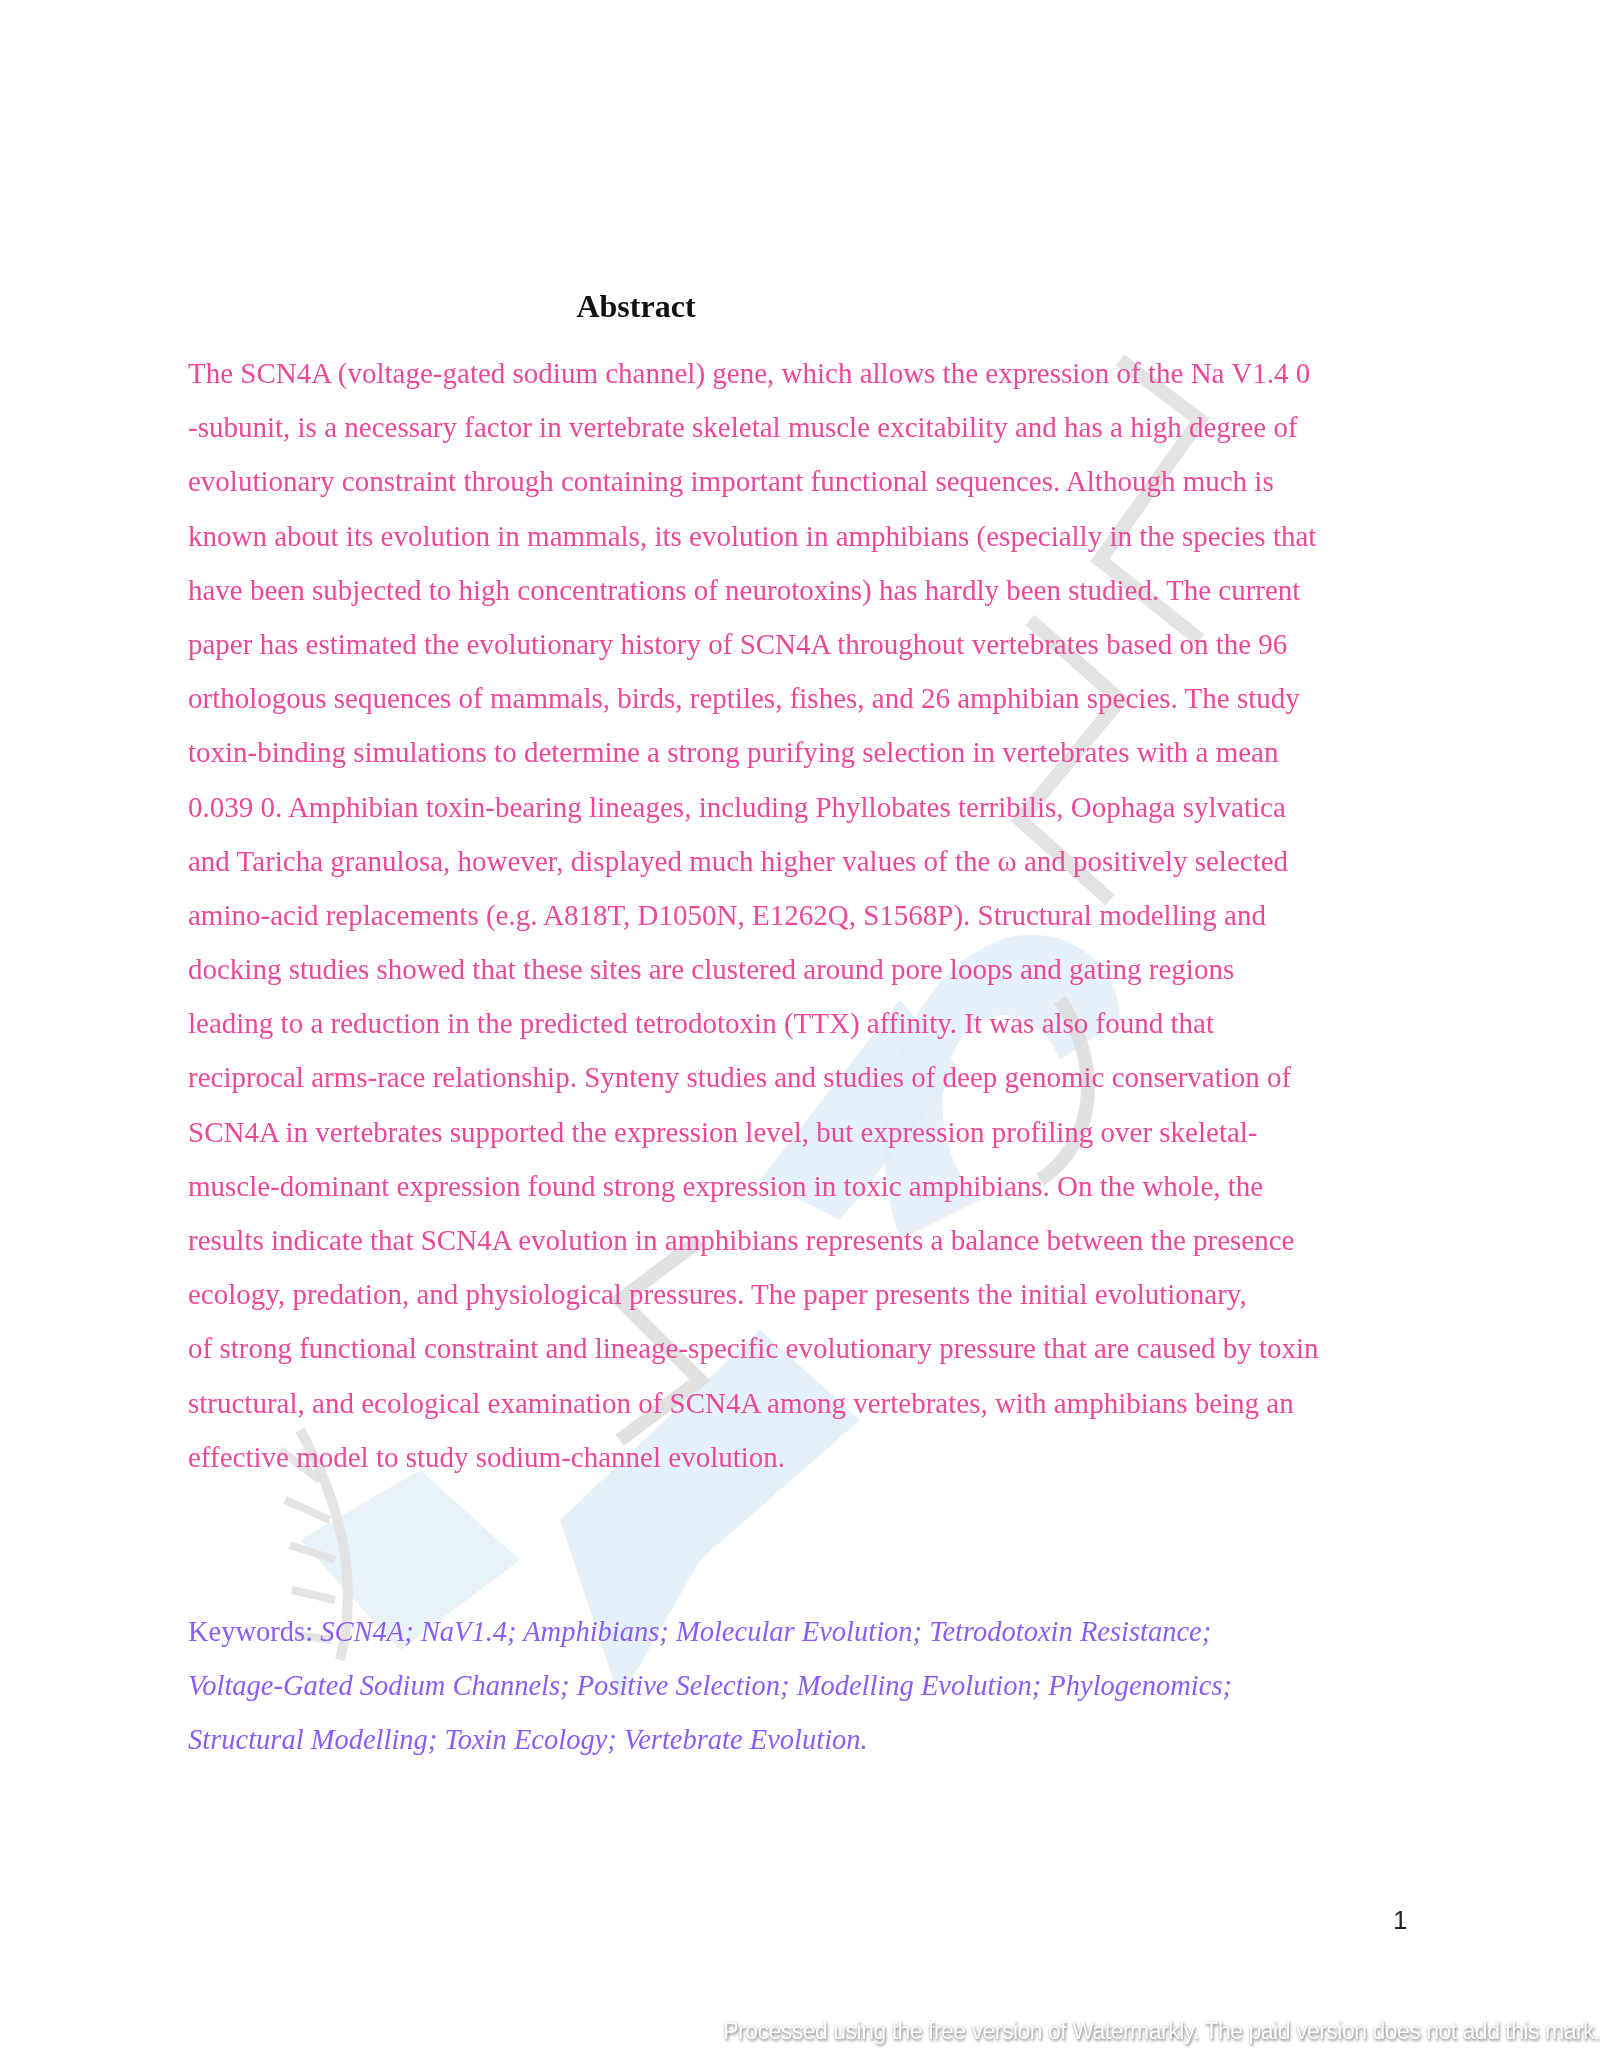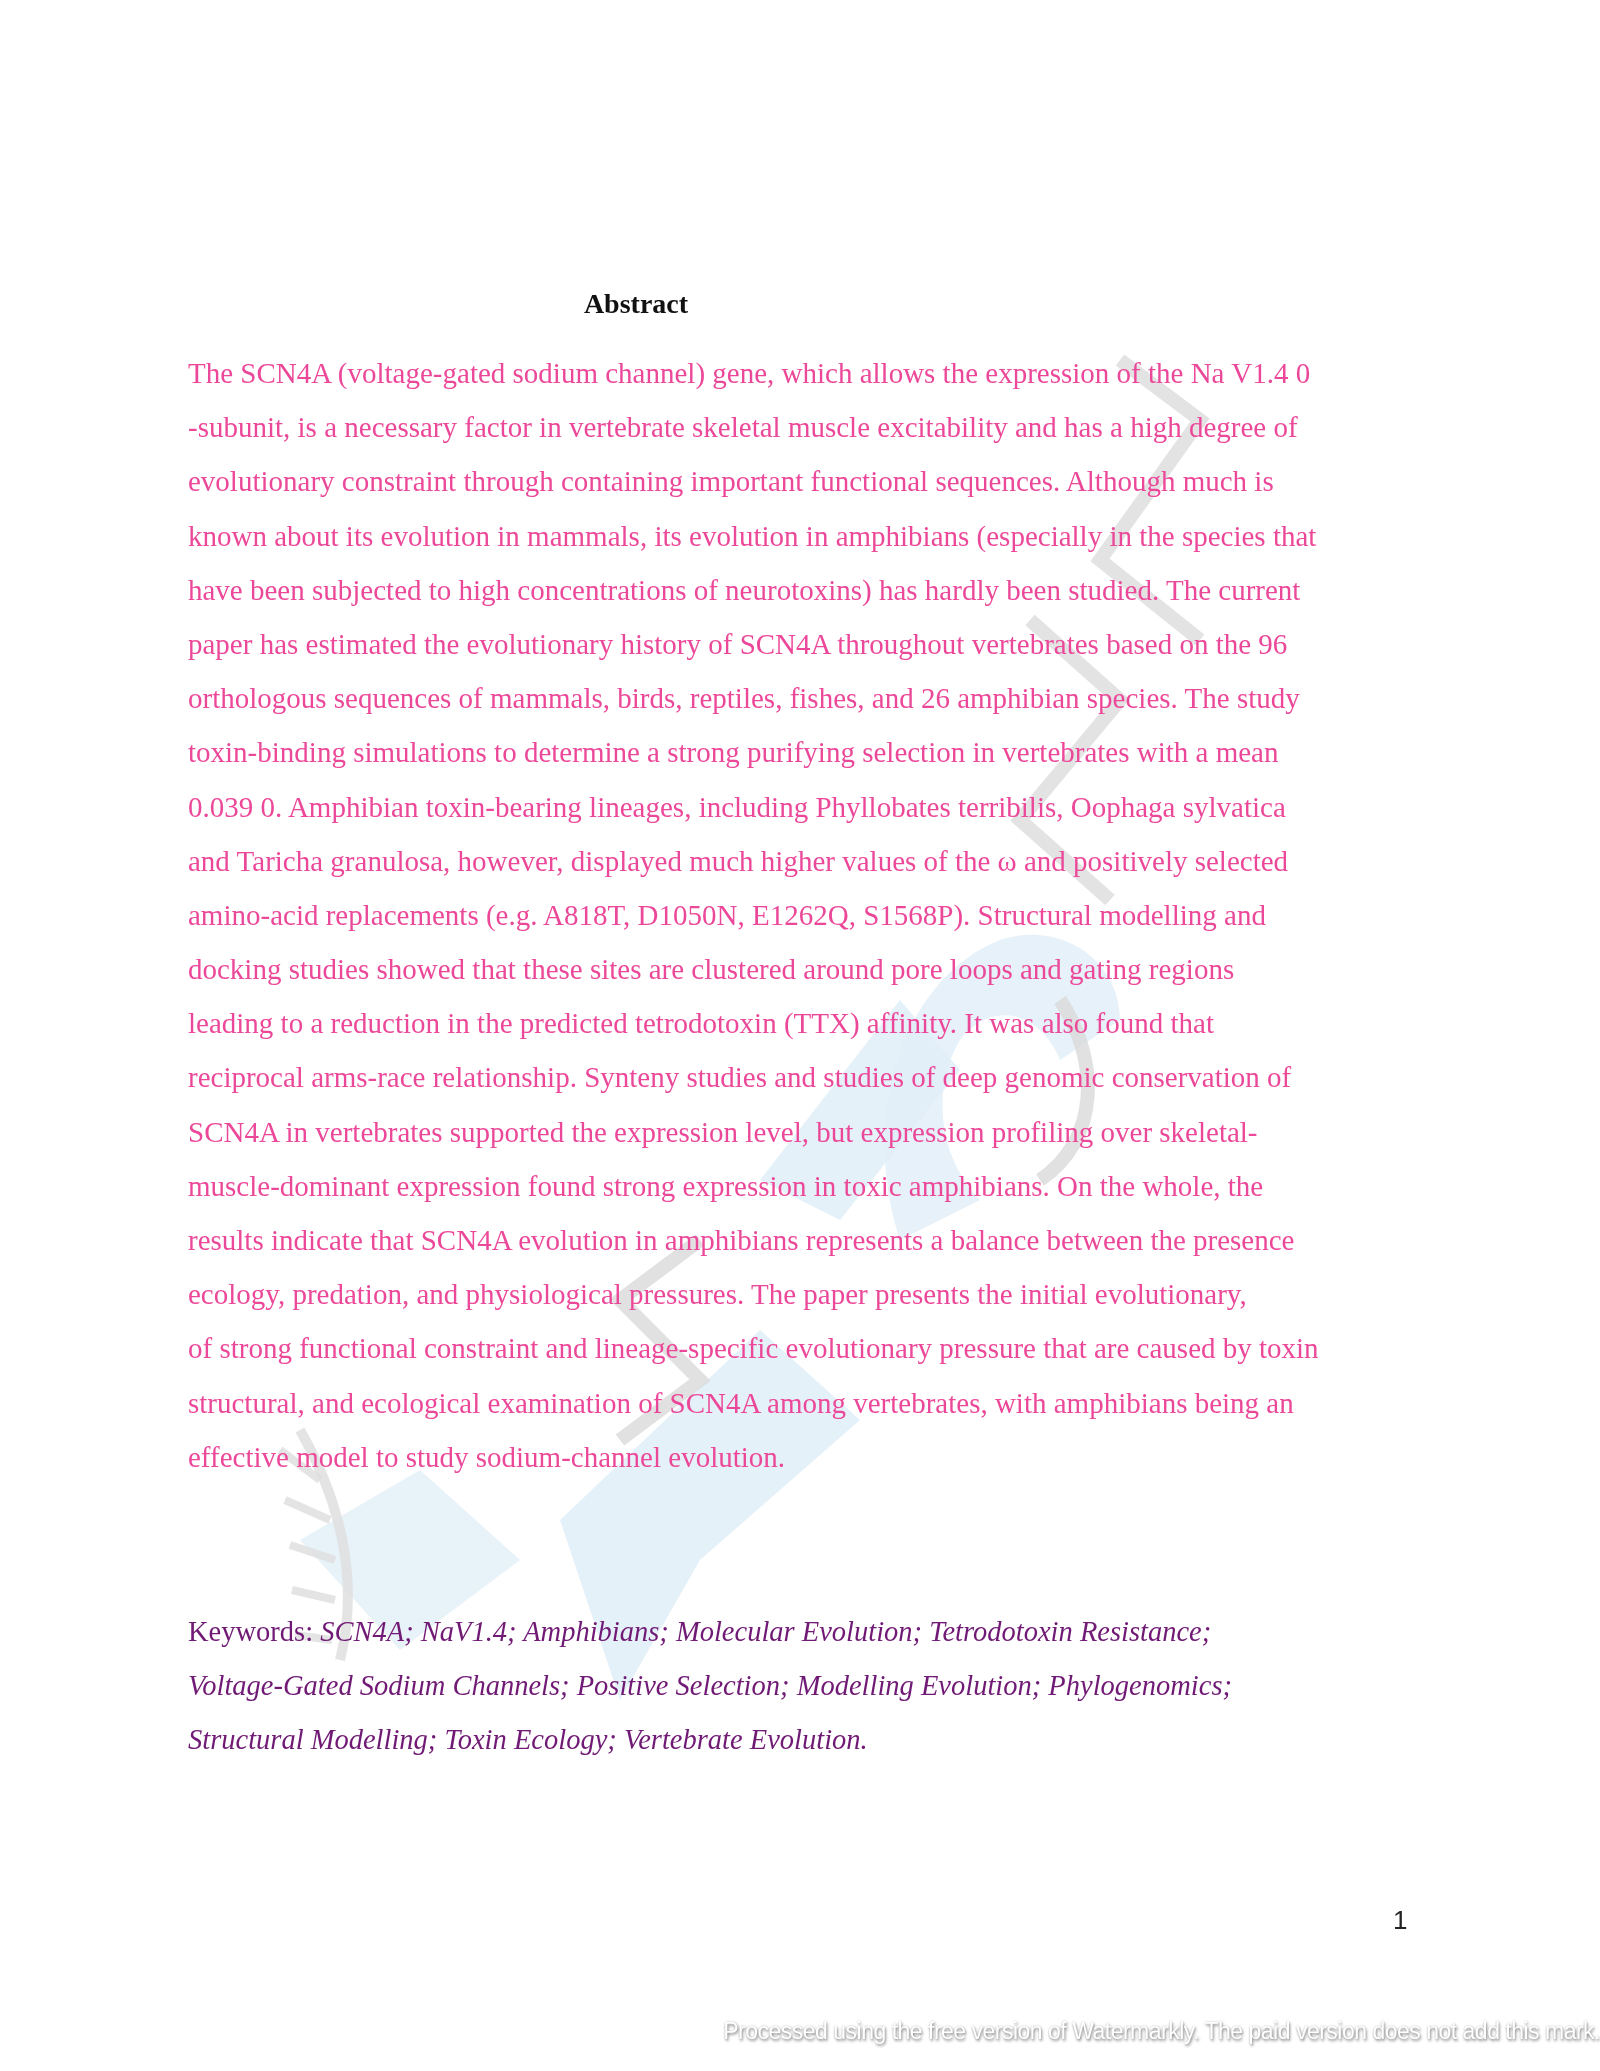--- a/index.html
+++ b/index.html
@@ -2,32 +2,32 @@
 <html><head>
 <meta charset="utf-8">
 <style>
   html, body { margin: 0; padding: 0; background: #ffffff; }
   body { width: 1600px; height: 2071px; position: relative; overflow: hidden; }
   .page { position: absolute; left: 0; top: 0; width: 1600px; height: 2071px; background: #fff; }
   .bg-watermark { position: absolute; left: 0; top: 0; width: 1600px; height: 2071px; pointer-events: none; }
   .heading {
     position: absolute; left: 0; width: 1272px; top: 288px; text-align: center;
     font-family: "Liberation Serif", "DejaVu Serif", serif; font-weight: bold;
-    font-size: 28px; color: #111;
+    font-size: 32px; color: #111;
   }
   .body-lines {
     position: absolute; left: 188px; top: 346px; width: 1240px;
     font-family: "Liberation Serif", "DejaVu Serif", serif; font-size: 29px;
     line-height: 54.2px; color: #ec4899; white-space: nowrap;
   }
   .line { display: block; height: 54.2px; }
   .keywords {
     position: absolute; left: 188px; top: 1605px; width: 1240px;
     font-family: "Liberation Serif", "DejaVu Serif", serif; font-size: 28.5px;
-    line-height: 54px; color: #701a75; white-space: nowrap;
+    line-height: 54px; color: #8b5cf6; white-space: nowrap;
   }
   .kw-line { display: block; height: 54px; }
   .kw-label { font-style: normal; }
   .kw-italic { font-style: italic; }
   .page-number {
     position: absolute; left: 1393px; top: 1905px;
     font-family: "Liberation Sans", "DejaVu Sans", sans-serif; font-size: 26px; color: #222;
   }
   .wm-text {
     position: absolute; left: 0; width: 1600px; top: 2018px; text-align: right;

